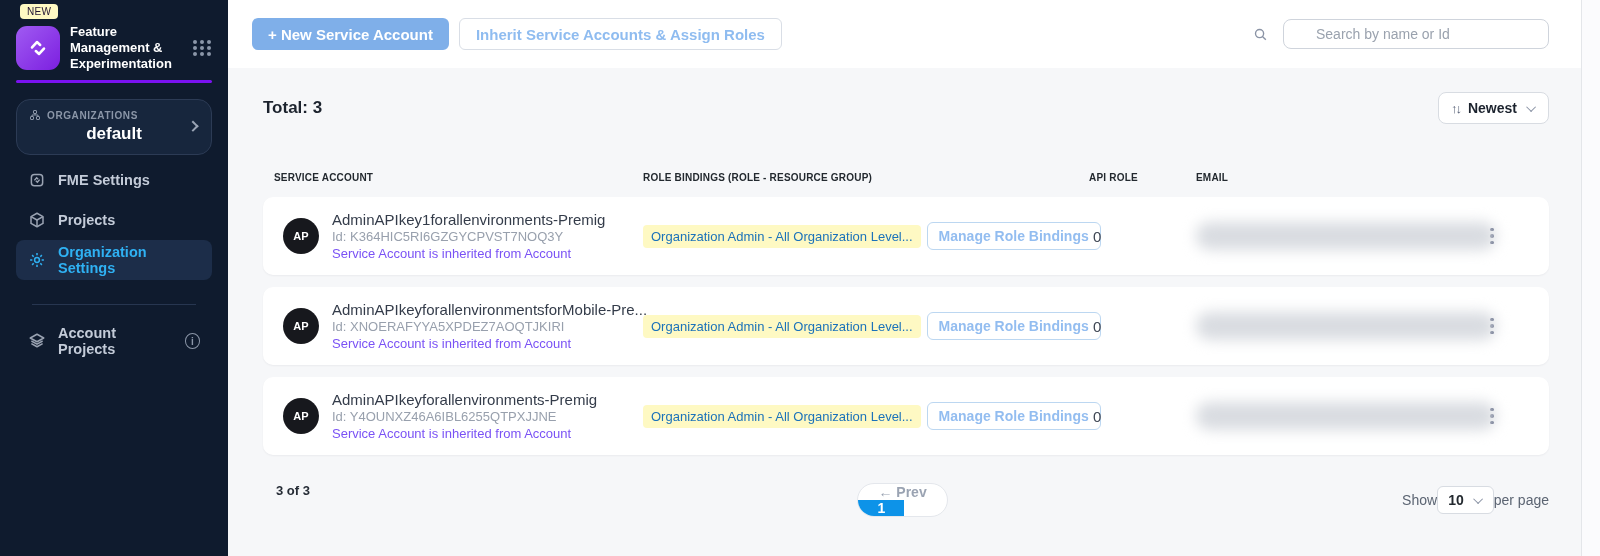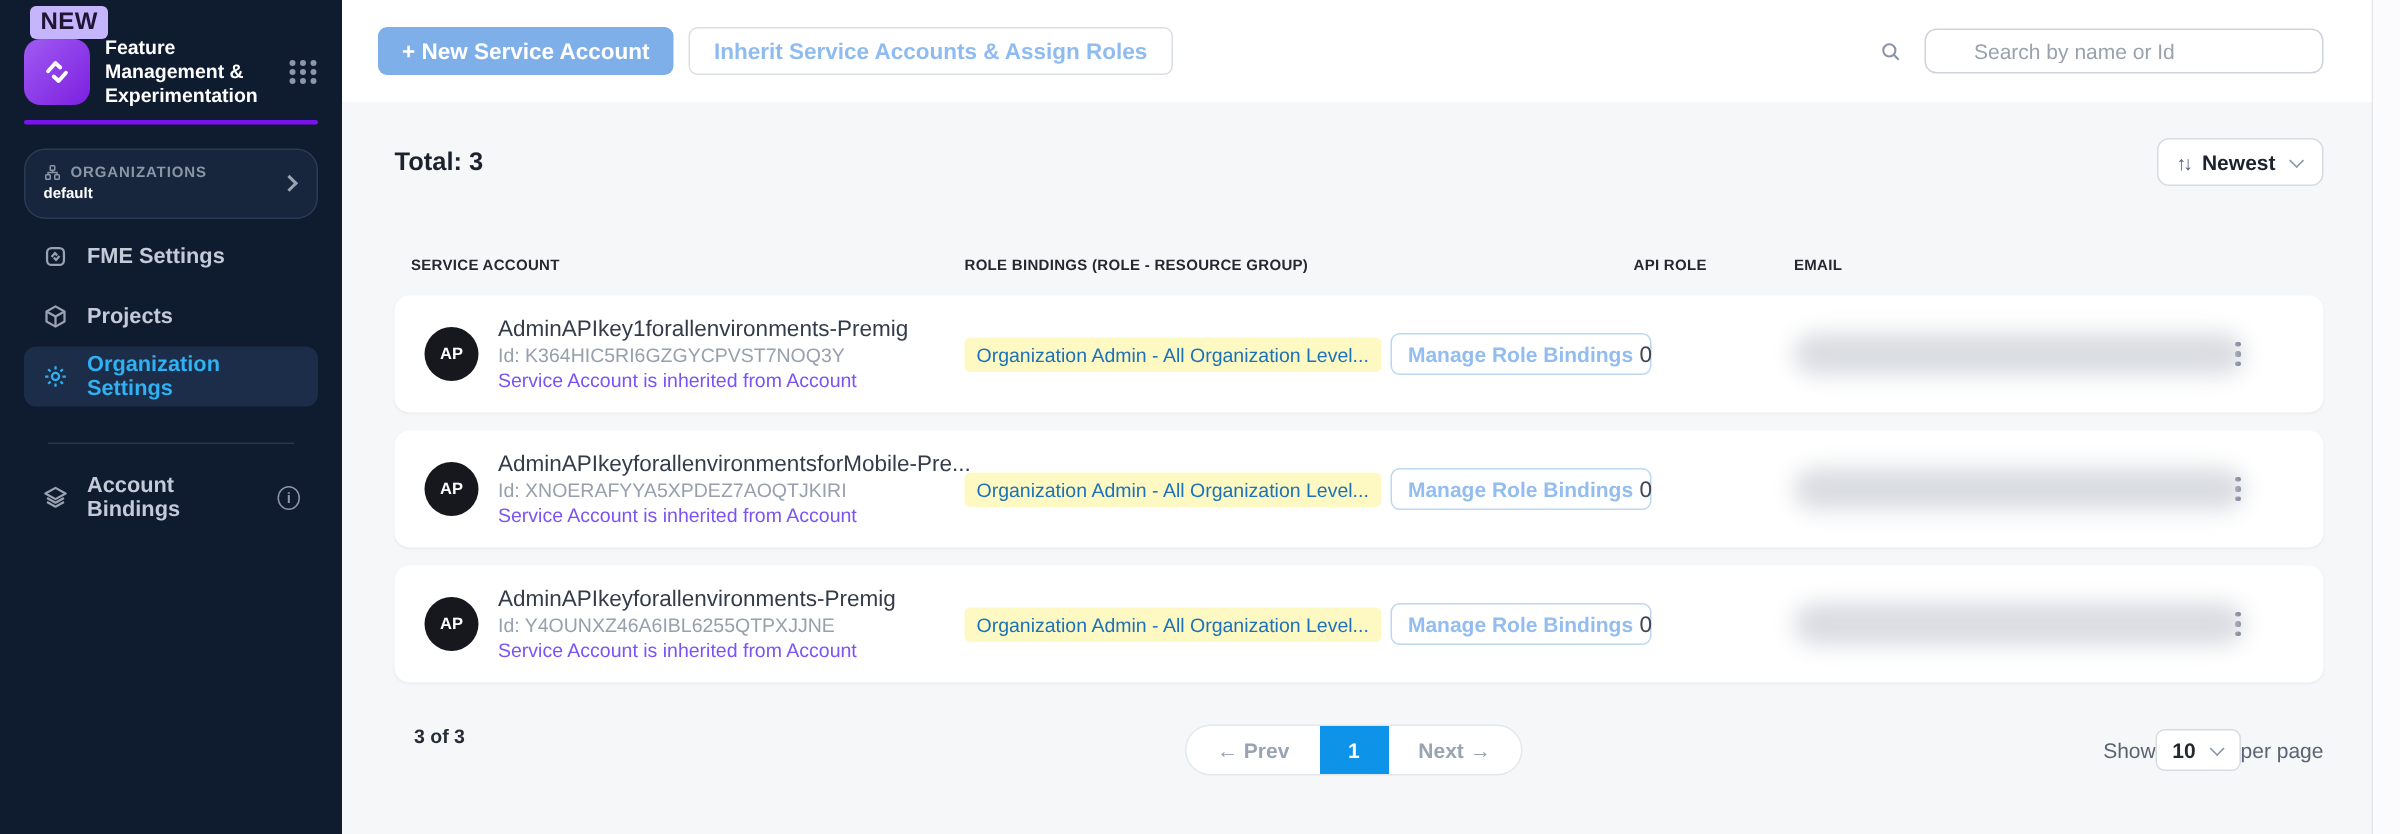--- a/index.html
+++ b/index.html
@@ -3,36 +3,36 @@
 <meta charset="utf-8">
 <style>
   * { margin:0; padding:0; box-sizing:border-box; }
   html,body { width:1600px; height:556px; overflow:hidden; background:#f6f7f9;
     font-family:"Liberation Sans","DejaVu Sans",sans-serif; }
   .app { display:flex; width:1600px; height:556px; }
 
   
   .sidebar { width:228px; min-width:228px; height:556px; background:#0f1b2e; color:#c8cfda; position:relative; }
   .sb-head { position:relative; padding:14px 16px 0 16px; }
-  .new-badge { position:absolute; top:4px; left:20px; background:#c4b5fd; color:#221433;
-    font-size:16px; font-weight:bold; padding:2px 7px; border-radius:4px; letter-spacing:.3px; }
+  .new-badge { position:absolute; top:4px; left:20px; background:#fef9c3; color:#221433;
+    font-size:10px; font-weight:normal; padding:2px 7px; border-radius:4px; letter-spacing:.3px; }
   .sb-head-row { display:flex; align-items:flex-start; }
   .logo { width:44px; height:44px; border-radius:11px; margin-top:12px;
     background:linear-gradient(135deg,#a05bf2,#7c1fe0); display:flex; align-items:center; justify-content:center; }
   .sb-title { font-size:13px; font-weight:bold; color:#ffffff; line-height:16px; width:116px;
     margin:10px 0 0 10px; }
   .grid-icon { margin:26px 0 0 auto; display:grid; grid-template-columns:repeat(3,5px); grid-gap:2px; cursor:pointer; }
   .grid-icon i { width:4px; height:4px; border-radius:50%; background:#8b96a8; }
   .purple-rule { height:3px; background:#7a12f0; margin:8px 16px 0 16px; border-radius:2px; }
 
   .org-box { margin:16px 16px 0 16px; background:#17263d; border:1px solid #2c3b55; border-radius:14px;
     padding:9px 12px 10px 12px; position:relative; cursor:pointer; }
   .org-label { display:flex; align-items:center; gap:6px; color:#93m; color:#8b96a8;
     font-size:10px; font-weight:bold; letter-spacing:.6px; }
-  .org-value { color:#ffffff; font-size:10px; font-weight:600; margin-top:3px; }
+  .org-value { color:#ffffff; font-size:17px; font-weight:600; margin-top:3px;text-align:center; }
   .chev-right { position:absolute; right:14px; top:50%; width:8px; height:8px;
     border-top:2px solid #9aa4b5; border-right:2px solid #9aa4b5; transform:translateY(-60%) rotate(45deg); }
 
   .sb-items { padding:5px 16px 0 16px; }
   .sb-item { display:flex; align-items:center; gap:12px; height:40px; padding:0 12px;
     border-radius:8px; font-size:14.5px; font-weight:600; color:#c3cbd8; cursor:pointer; position:relative; }
   .sb-item.active { background:#1c2d49; color:#2fb1f3; }
   .sb-item svg { flex:none; }
   .sb-divider { height:1px; background:#273650; margin:24px 16px 0 16px; }
   .sb-item.account { margin:16px 16px 0 16px; padding:0 12px; }
@@ -83,21 +83,21 @@
     font-family:inherit; border-radius:6px; padding:5px 11px; cursor:pointer; white-space:nowrap; }
   .api-val { font-size:15px; color:#3f4754; padding-left:4px; }
   .email-blur { width:300px; height:28px; border-radius:14px; background:#d9dce1; filter:blur(7px); }
   .kebab { display:flex; flex-direction:column; gap:3px; align-items:center; width:24px; cursor:pointer; margin-left:14px; }
   .kebab i { width:3.5px; height:3.5px; border-radius:50%; background:#434d6e; }
 
   .pag-row { display:flex; margin-top:28px; }
   .pag-count { font-size:13px; font-weight:bold; color:#262c36; width:200px; padding-left:13px; }
   .pag-center { flex:1; display:flex; justify-content:center; }
   .pager { display:flex; align-items:stretch; height:34px; background:#ffffff; border:1px solid #e4e7ec;
-    border-radius:17px; overflow:hidden; margin-right:60px; }
+    border-radius:17px; overflow:hidden; margin-right:60px;flex-direction:column; }
   .pager .pg { display:flex; align-items:center; padding:0 20px; font-size:14px; font-weight:600; color:#9aa3b2; cursor:pointer; }
   .pager .pg-active { width:46px; background:#0d93e8; color:#ffffff; display:flex; align-items:center;
     justify-content:center; font-size:14px; font-weight:600; cursor:pointer; }
   .pag-right { display:flex; align-items:center; }
   .show-label,.perpage-label { font-size:14px; color:#5b6472; }
   .pagesize { height:28px; border:1px solid #d8dce2; border-radius:6px; background:#ffffff;
     display:flex; align-items:center; gap:8px; padding:0 10px; cursor:pointer; }
   .pagesize span { font-size:14px; font-weight:600; color:#23292f; }
 </style>
 </head>
@@ -170,21 +170,21 @@
         <span>Organization Settings</span>
       </div>
       <div class="sb-divider"></div>
     </nav>
     <div class="sb-item account">
       <svg width="18" height="18" viewBox="0 0 24 24" fill="none" stroke="#9aa3b2" stroke-width="2" stroke-linejoin="round">
         <path d="M12 3 L21 8 L12 13 L3 8 Z"></path>
           <path d="M4.5 12 L12 16.2 L19.5 12"></path>
           <path d="M4.5 15.5 L12 19.7 L19.5 15.5"></path>
       </svg>
-      <span>Account Bindings</span>
+      <span>Account Projects</span>
       <i class="info-circle">i</i>
     </div>
   </aside>
 
   <div class="main">
 
     <div class="topbar">
       <button class="btn-primary">+ New Service Account</button>
       <button class="btn-secondary">Inherit Service Accounts &amp; Assign Roles</button>
       <div class="search-wrap">

